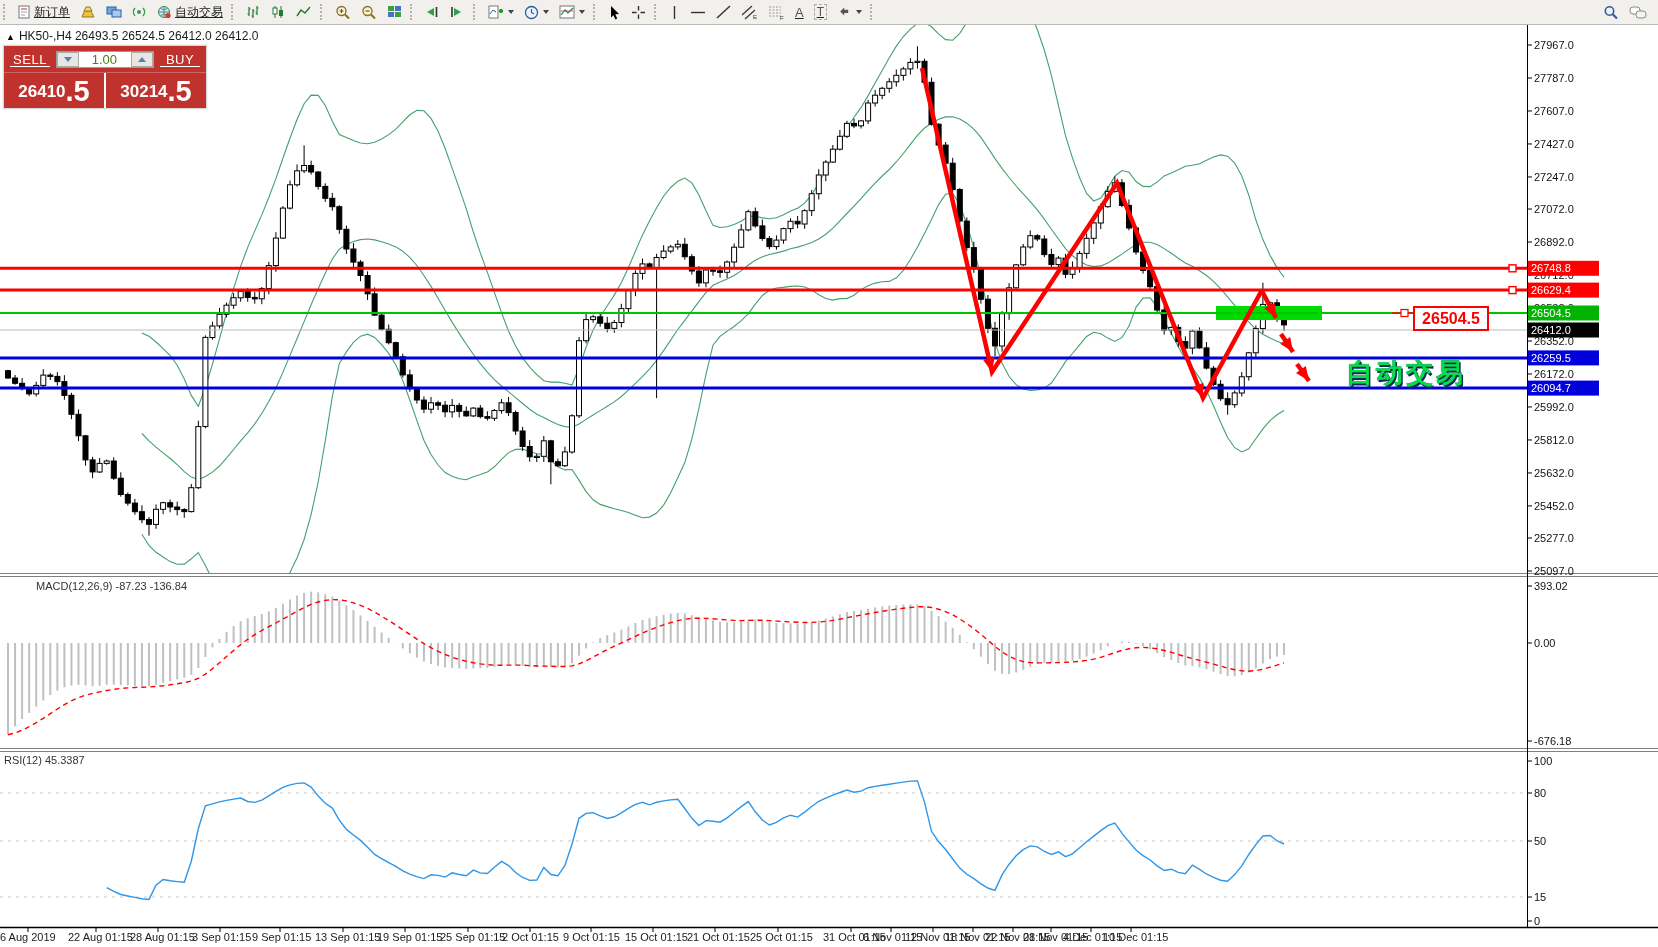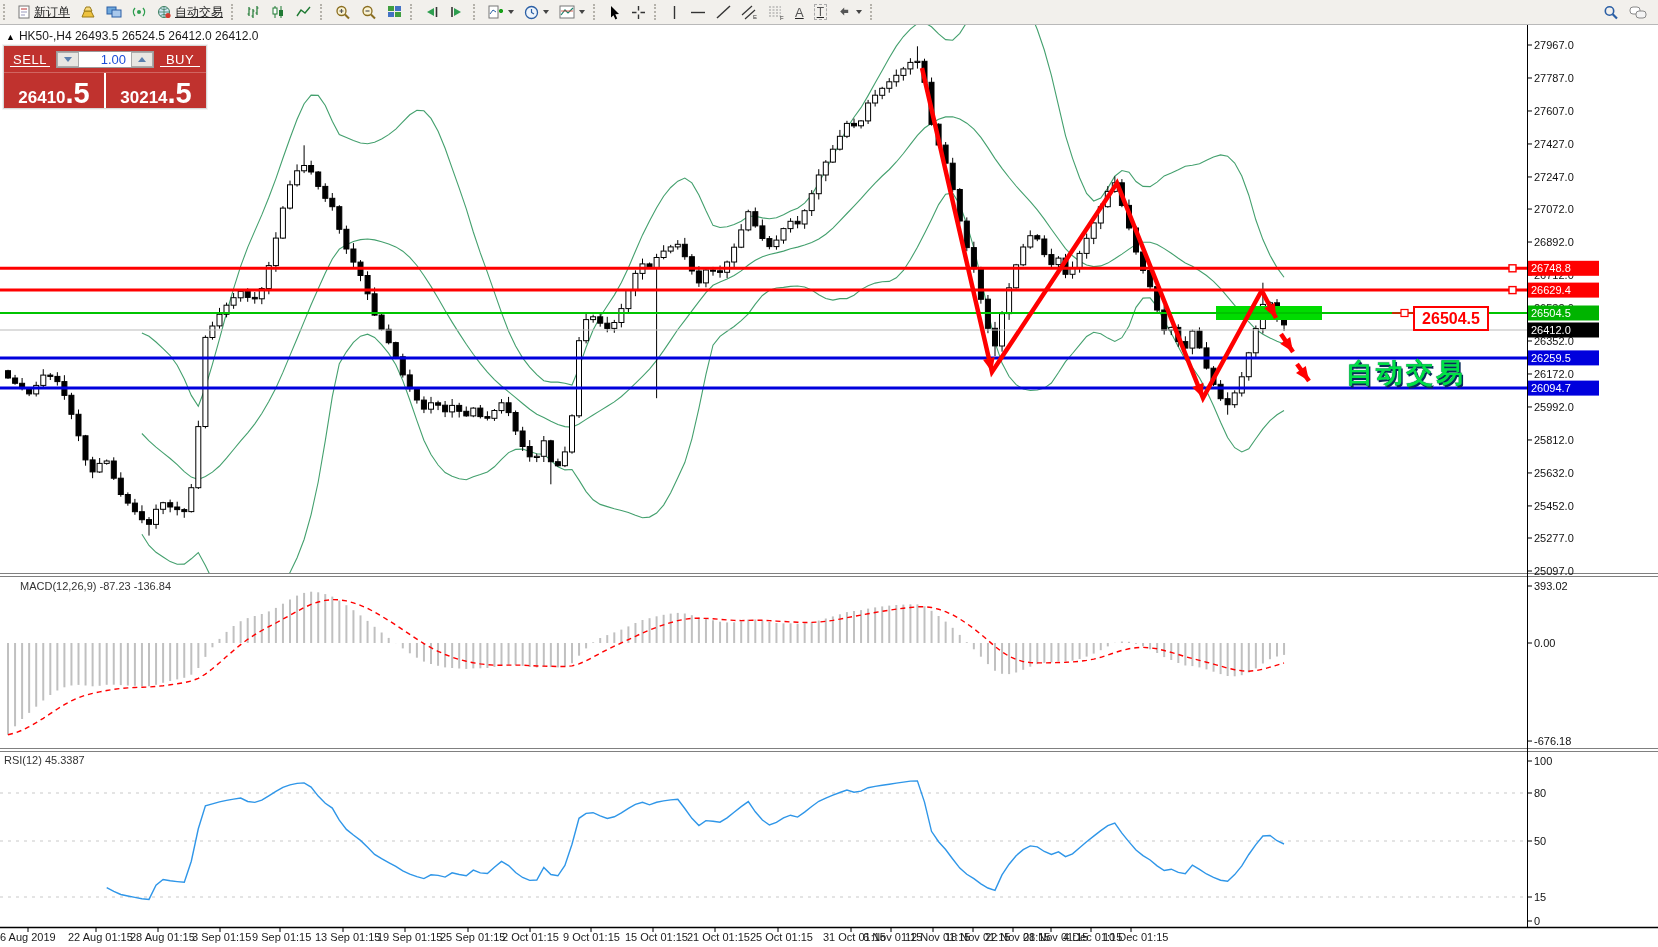--- a/index.html
+++ b/index.html
@@ -22,26 +22,26 @@
   #chart-header .tri{font-size:9px;margin-right:4px;color:#000;}
   
   #trade-widget{position:absolute;left:3px;top:45px;width:202px;background:#c0322e;
                 border:1px solid #d8d8d8;box-shadow:0 0 0 1px #f4f4f4;color:#fff;}
   .tw-row1{display:flex;height:26px;align-items:center;}
   .tw-sell,.tw-buy{width:52px;display:flex;align-items:center;justify-content:center;
                    font-size:13px;letter-spacing:.5px;position:relative;}
   .tw-sell:after,.tw-buy:after{content:"";position:absolute;left:6px;right:6px;bottom:0;height:1px;background:#fff;}
   .tw-spin{flex:1;display:flex;align-items:stretch;background:#fff;border:1px solid #9a9a9a;margin:1px 0;}
   .tw-btn{width:20px;background:#e8e6e2;display:flex;align-items:center;justify-content:center;border:1px solid #aaa;}
-  .tw-val{flex:1;display:flex;align-items:center;justify-content:flex-end;padding-right:5px;
-          color:#1d4ed8;font-size:13px;}
+  .tw-val{flex:1;display:flex;align-items:center;justify-content:flex-end;padding-right:14px;
+          color:#4d7c0f;font-size:13px;}
   .tri-up{width:0;height:0;border-left:4px solid transparent;border-right:4px solid transparent;border-bottom:5px solid #5b7fae;}
   .tri-dn{width:0;height:0;border-left:4px solid transparent;border-right:4px solid transparent;border-top:5px solid #5b7fae;}
   .tw-row2{display:flex;height:35px;border-top:1px solid #d06561;}
-  .tw-price{flex:1;display:flex;align-items:flex-end;justify-content:center;padding-top:2px;}
+  .tw-price{flex:1;display:flex;align-items:center;justify-content:center;padding-top:2px;}
   .tw-price .main{font-size:17px;font-weight:bold;}
   .tw-price .frac{font-size:29px;font-weight:bold;line-height:29px;}
   .tw-divider{width:2px;background:#fff;}
   
   .pane-label{position:absolute;font-size:11px;color:#333;}
   
   #price-callout{position:absolute;left:1413px;top:306px;width:72px;height:21px;background:#fff;
                  border:2px solid #ff0000;color:#ff0000;font-size:16px;font-weight:bold;
                  display:flex;align-items:center;justify-content:center;}
   
@@ -983,19 +983,19 @@
           <span class="frac">.5</span>
       </div>
       <div class="tw-divider"></div>
       <div class="tw-price">
         <span class="main">30214</span>
           <span class="frac">.5</span>
       </div>
     </div>
   </div>
 
-  <div class="pane-label" style="left:0;top:580px;padding-left:20px;">MACD(12,26,9) -87.23 -136.84</div>
+  <div class="pane-label" style="left:16px;top:580px;padding-left:20px;">MACD(12,26,9) -87.23 -136.84</div>
   <div class="pane-label" style="left:4px;top:754px;">RSI(12) 45.3387</div>
 
   <div id="price-callout">26504.5</div>
   <div id="turn-label">自动交易</div>
 
 </div>
 
 </body></html>

